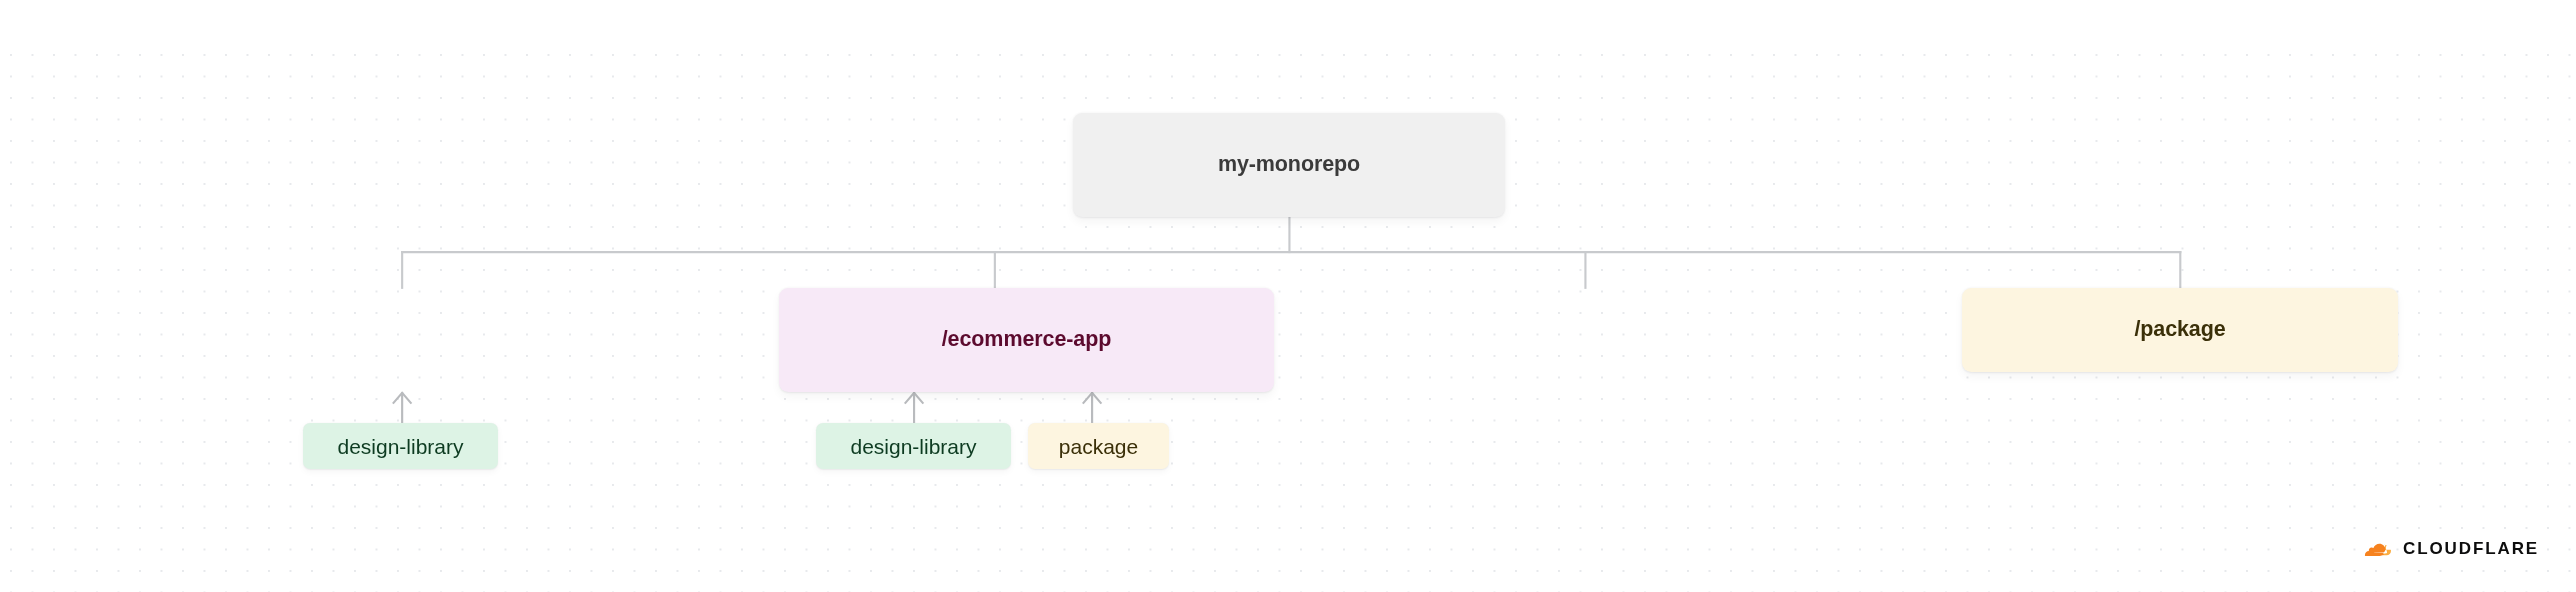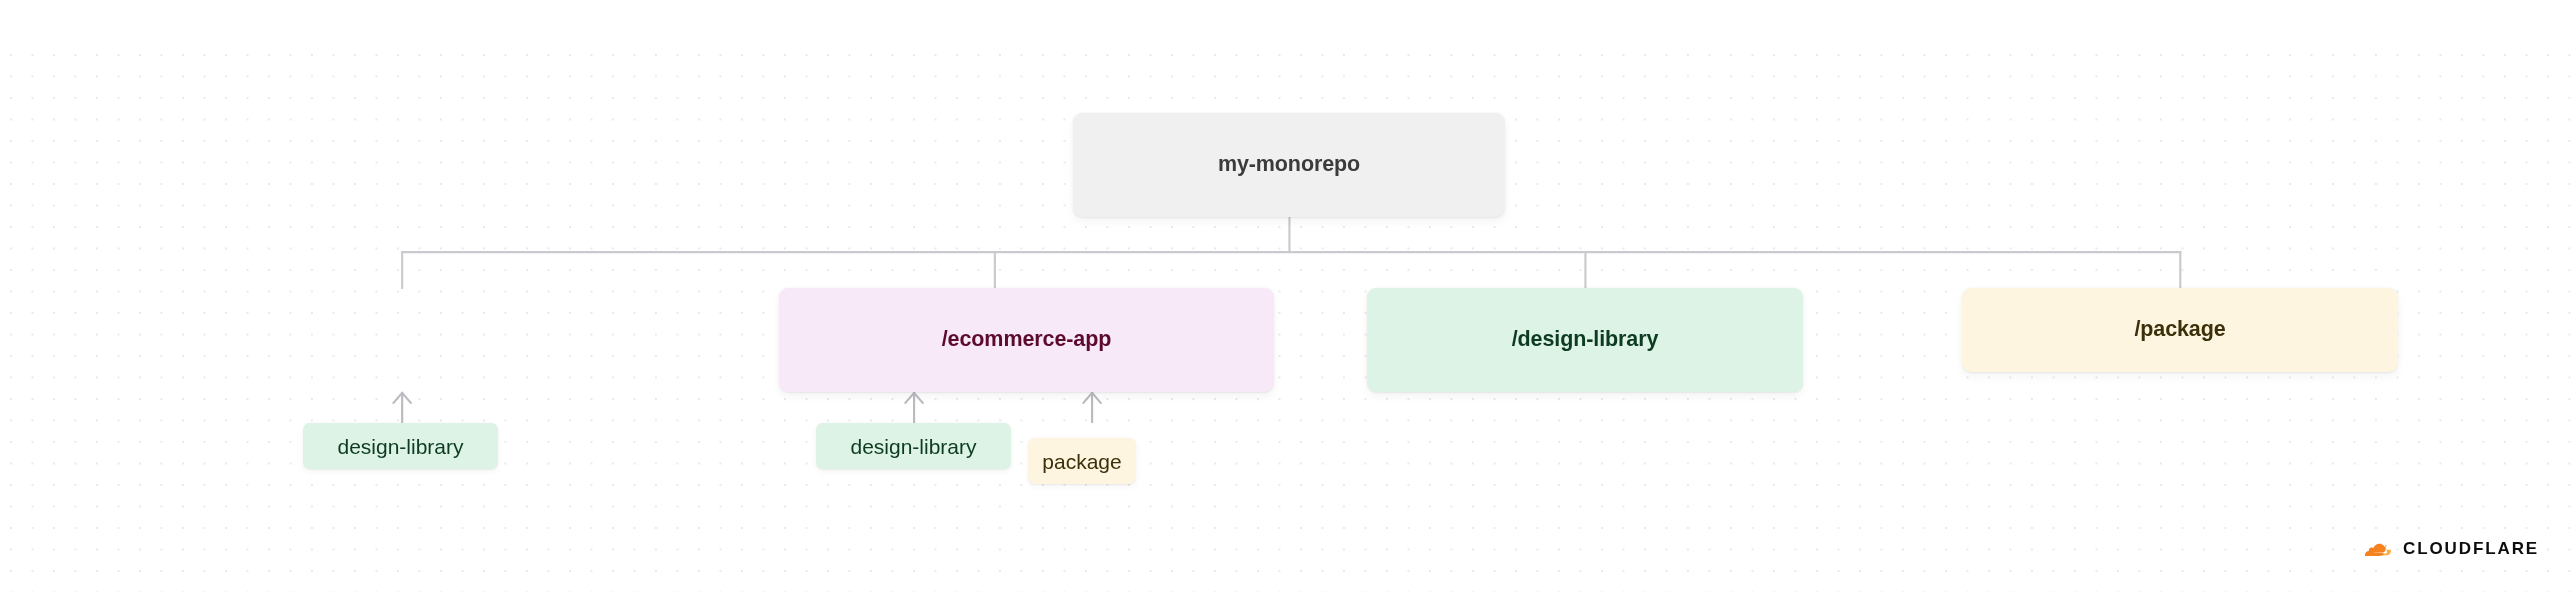--- a/index.html
+++ b/index.html
@@ -129,22 +129,22 @@
     top: 379px;
     width: 195px;
   }
   .chip-ec-design {
     left: 816px;
     top: 379px;
     width: 195px;
   }
   .chip-ec-package {
     left: 1028px;
-    top: 394px;
-    width: 108px;
+    top: 379px;
+    width: 141px;
   }
 
   
   #cf-logo {
     position: absolute;
     left: 2358px;
     top: 494px;
     display: flex;
     align-items: center;
     gap: 1px;
@@ -196,23 +196,20 @@
 
   <div class="node node-root">
     <span class="node-label">my-monorepo</span>
   </div>
 
 
   <div class="node node-ecommerce">
     <span class="node-label">/ecommerce-app</span>
   </div>
 
-  <div class="node node-design">
-    <span class="node-label">/design-library</span>
-  </div>
 
   <div class="node node-package">
     <span class="node-label">/package</span>
   </div>
 
   <div class="chip chip-green chip-mk-design">
     <span class="chip-label">design-library</span>
   </div>
 
   <div class="chip chip-green chip-ec-design">

